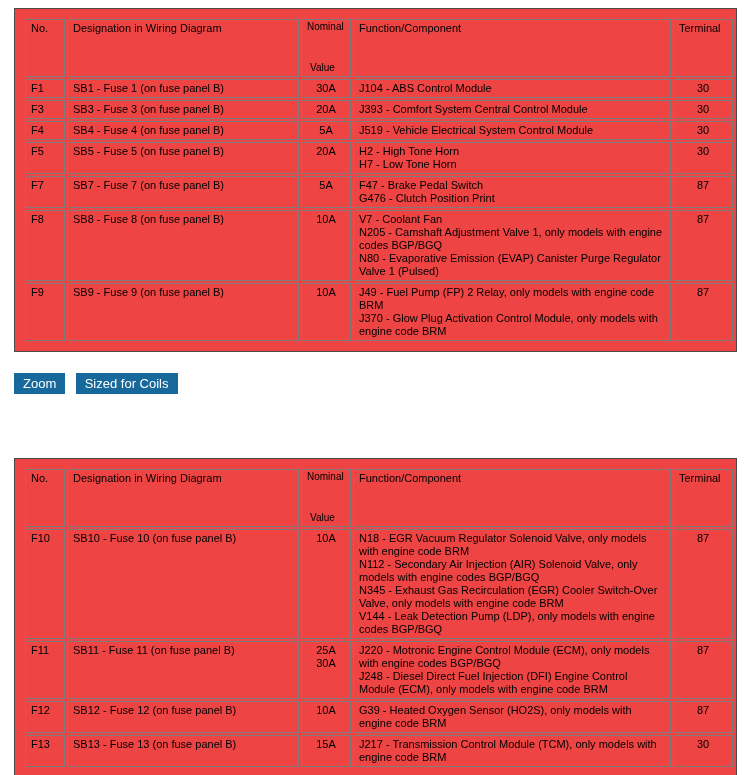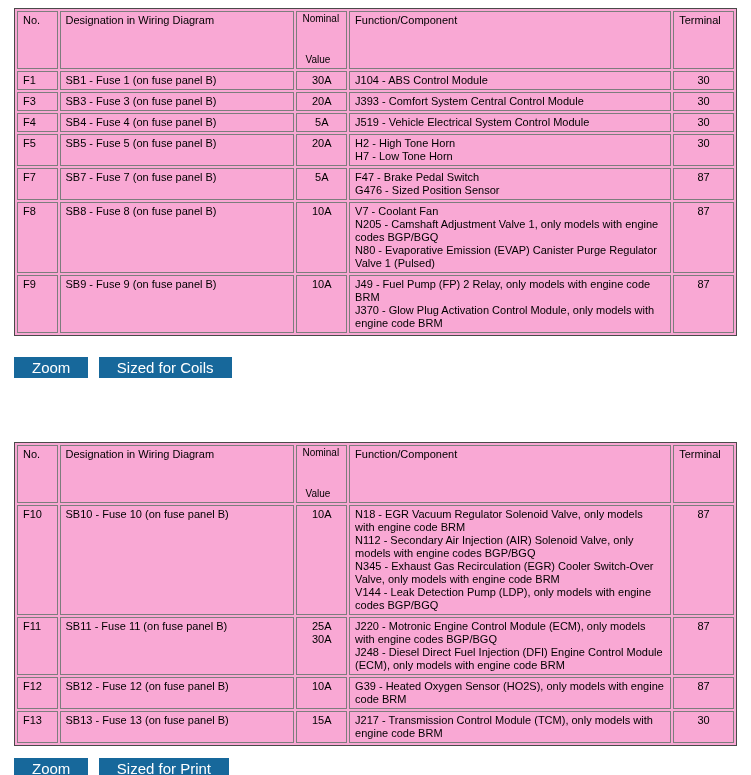--- a/index.html
+++ b/index.html
@@ -2,21 +2,21 @@
 <html><head>
 <meta charset="utf-8">
 <style>
   html,body { margin:0; padding:0; }
   body {
     width:751px; height:775px; overflow:hidden;
     background:#ffffff; color:#000;
     font-family:"Liberation Sans","DejaVu Sans",sans-serif;
   }
   .page { padding-top:8px; }
-  .frame { margin:0 14px; border:1px solid #4a4a4a; padding:0; background:#f9a8d4; }
+  .frame { margin:0 14px; border:1px solid #4a4a4a; padding:8px; background:#ef4444; }
   .frame2 { margin-top:64px; }
   table.fuse {
     width:100%; table-layout:fixed;
     border-collapse:separate; border-spacing:2px;
     font-size:11px; line-height:13px; color:#000;
   }
   th, td {
     border:1px solid #7d7d7d;
     padding:2px 5px; vertical-align:top; text-align:left;
     font-weight:normal; overflow:hidden; word-wrap:break-word;
@@ -24,22 +24,22 @@
   th { height:24px; }
   .val-cell, .term-cell { text-align:center; white-space:pre-line;margin-left:43px; }
   .func-cell { white-space:pre-line; }
   .nom-small { display:block; font-size:10px; line-height:9px; }
   .nom-val { display:block; font-size:10px; line-height:12px; margin-left:3px;margin-top:31px; }
   .btn-row { margin:21px 0 0 14px; }
   .btn-row-bottom { margin-top:12px; }
   .btn {
     display:inline-block; border:0; cursor:pointer;
     background:#17689b; color:#ffffff;
-    font-family:inherit; font-size:15px; line-height:15px;
-    padding:3px 18px; margin-right:6px;
+    font-family:inherit; font-size:13px; line-height:15px;
+    padding:3px 9px; margin-right:6px;
   }
 </style>
 </head>
 <body>
 
 <div class="page">
 
   <div class="frame">
     <table class="fuse">
       <colgroup>
@@ -89,21 +89,21 @@
     <td class="val-cell">20A</td>
     <td class="func-cell">H2 - High Tone Horn
 H7 - Low Tone Horn</td>
     <td class="term-cell">30</td>
   </tr>
           <tr>
     <td class="no-cell">F7</td>
     <td class="des-cell">SB7 - Fuse 7 (on fuse panel B)</td>
     <td class="val-cell">5A</td>
     <td class="func-cell">F47 - Brake Pedal Switch
-G476 - Sized Position Sensor</td>
+G476 - Clutch Position Print</td>
     <td class="term-cell">87</td>
   </tr>
           <tr>
     <td class="no-cell">F8</td>
     <td class="des-cell">SB8 - Fuse 8 (on fuse panel B)</td>
     <td class="val-cell">10A</td>
     <td class="func-cell">V7 - Coolant Fan
 N205 - Camshaft Adjustment Valve 1, only models with engine codes BGP/BGQ
 N80 - Evaporative Emission (EVAP) Canister Purge Regulator Valve 1 (Pulsed)</td>
     <td class="term-cell">87</td>

